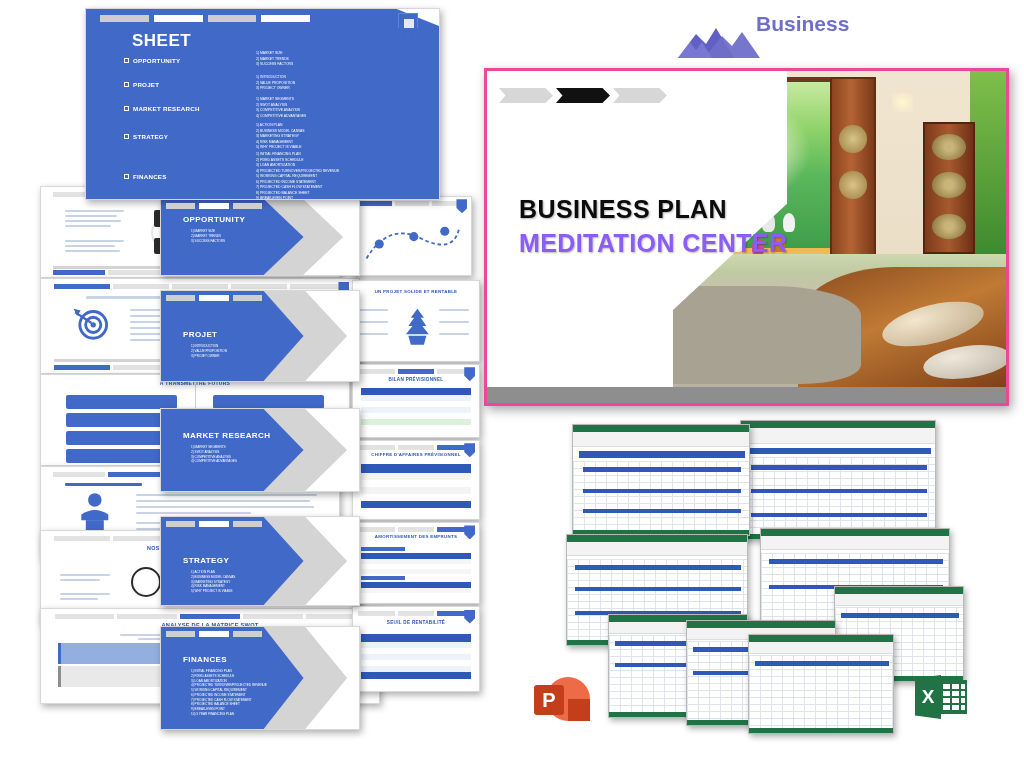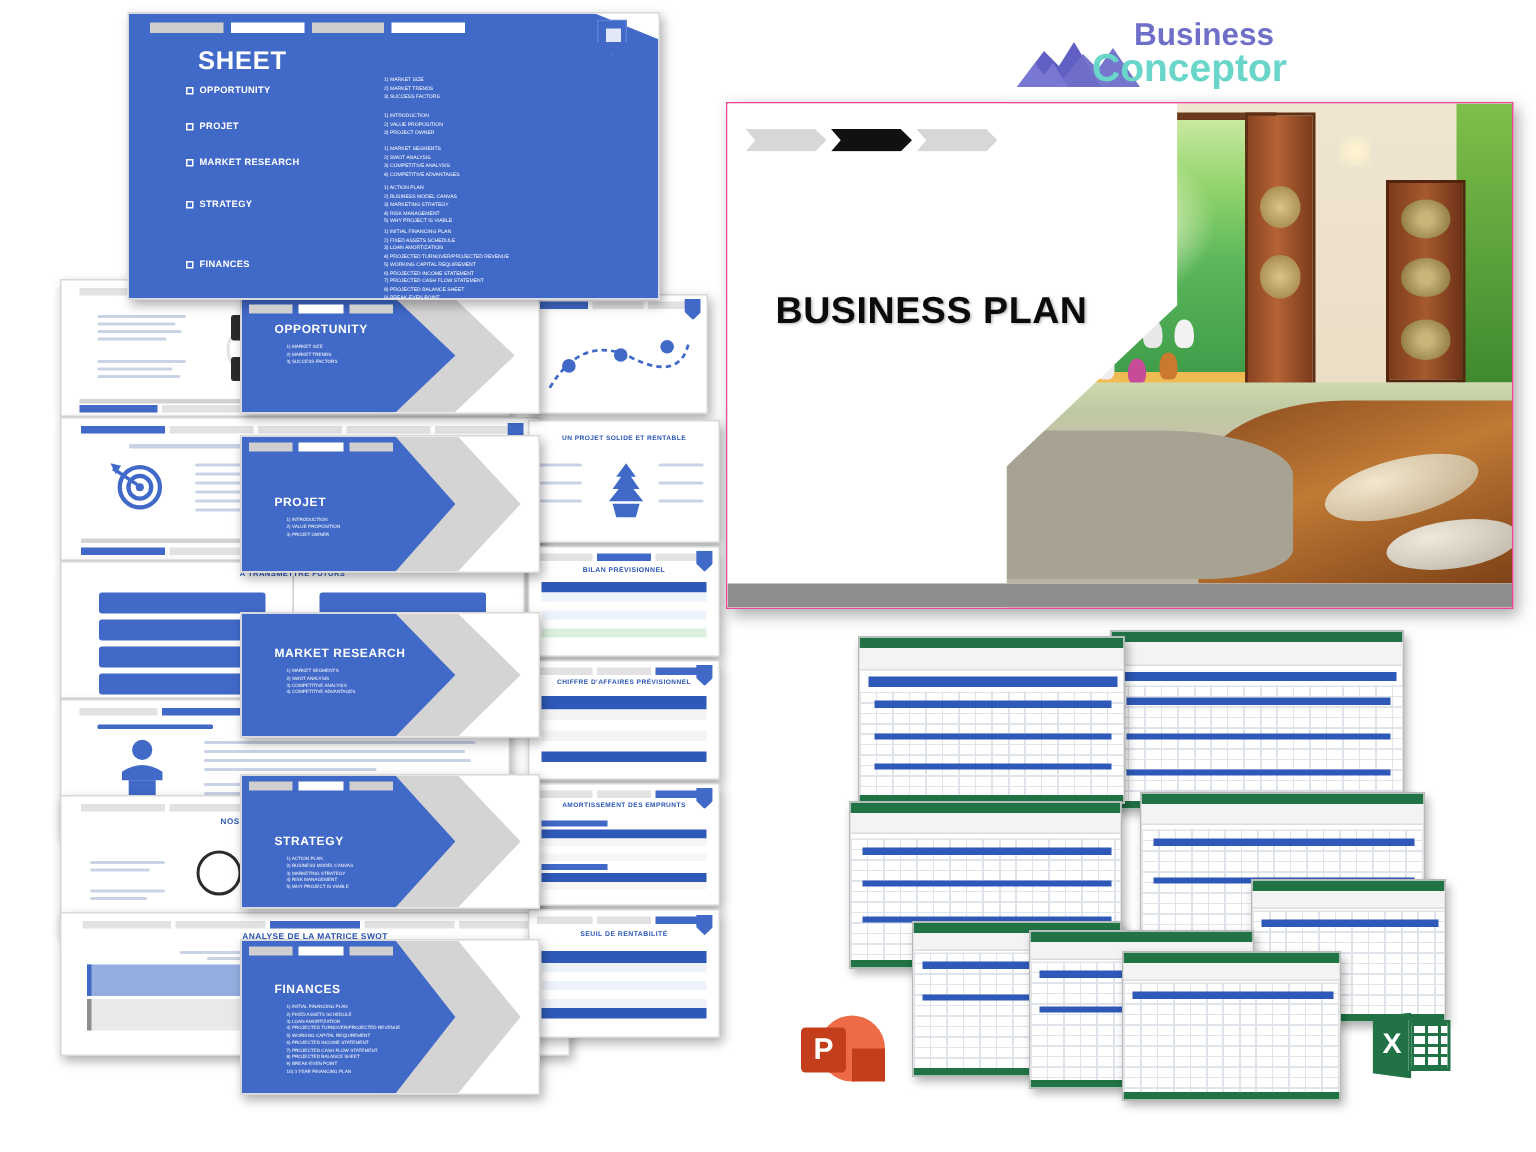--- a/index.html
+++ b/index.html
@@ -67,21 +67,21 @@
     position: absolute; left: 5px; top: 5px; width: 10px; height: 9px;
     background: #fff; opacity: .85;
   }
   #plan-tabs { position: absolute; left: 14px; top: 6px; display: flex; gap: 5px; width: 210px; z-index: 5;}
   #plan-tabs span { height: 7px; flex: 1; background: #cdcdcd; }
   #plan-tabs span.on { background: #fff; }
 
   
   #cover {
     position: absolute; left: 484px; top: 68px; width: 525px; height: 338px;
-    background: #fff; border: 1px solid #ec4899;
+    background: #fff; border: 3px solid #ec4899;
     box-shadow: 3px 4px 10px rgba(0,0,0,.35); overflow: hidden;
   }
   #cover-photo { position: absolute; inset: 0 0 16px 0; overflow: hidden; }
   #cover-white {
     position: absolute; left: 0; top: 0; width: 300px; height: 100%;
     background: #fff; z-index: 3;
     clip-path: polygon(0 0, 100% 0, 100% 40%, 62% 72%, 62% 100%, 0 100%);
   }
   #cover-white2{
     position:absolute; left:0; top:0; width:300px; height:100%;
@@ -275,21 +275,20 @@
 
   <div id="logo">
     <div class="mtn" style="left:4px;top:14px;width:0;height:0;background:transparent;">
       <svg width="96" height="40" viewBox="0 0 96 40">
         <polygon points="2,38 20,14 30,24 40,8 58,38" fill="#5f5fc4"></polygon>
         <polygon points="28,38 46,16 56,26 66,12 84,38" fill="#6f6fc9" opacity="0.95"></polygon>
         <polygon points="2,38 14,22 20,30 26,22 36,38" fill="#7d7dd6" opacity="0.85"></polygon>
       </svg>
     </div>
     <div id="logo-text-1">Business</div>
-    <div id="logo-text-2">Conceptor</div>
   </div>
 
   <div class="slide" style="left:40px;top:186px;width:300px;height:92px;">
     <div class="cs-top">
       <span></span>
       <span class="on"></span>
       <span></span>
       <span></span>
       <span></span>
     </div>
@@ -781,20 +780,21 @@
     </div>
     <div id="cover-white2"></div>
     <div id="cover-white"></div>
     <div id="cover-breadcrumb">
       <div class="bc"></div>
       <div class="bc on"></div>
       <div class="bc"></div>
     </div>
     <div id="cover-titles">
       <div id="cover-t1">BUSINESS PLAN</div>
+      <div id="cover-t2">MEDITATION CENTER</div>
     </div>
     <div id="cover-grey-strip"></div>
   </div>
 
   <div class="xl" style="left:740px;top:420px;width:196px;height:120px;">
     <div class="xl-title"></div>
     <div class="xl-ribbon" style="height:16px"></div>
     <div class="xl-band" style="left:6px;top:27px;width:184px;height:6px"></div>
     <div class="xl-grid" style="top:36px"></div>
     <div class="xl-band" style="left:10px;top:44px;width:176px;height:5px"></div>

